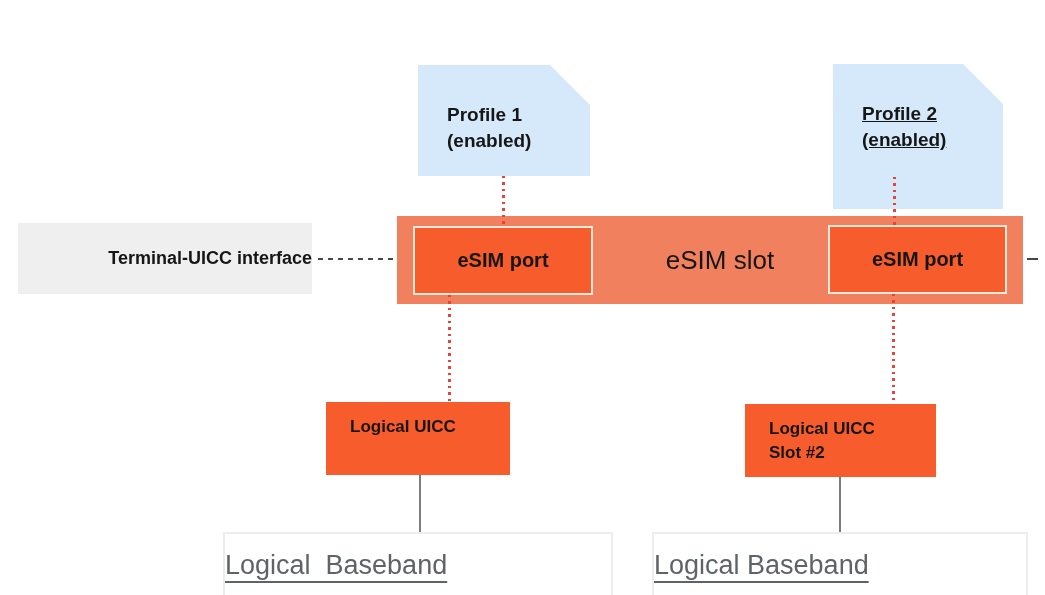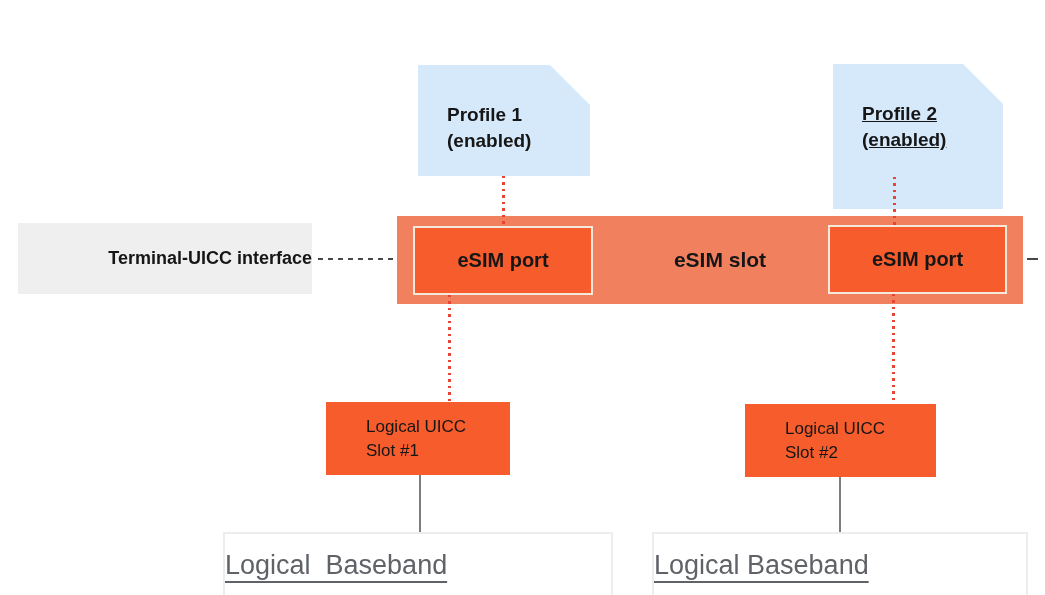--- a/index.html
+++ b/index.html
@@ -46,21 +46,21 @@
     border: 2px solid var(--port-border, #F5E9DB);
     display:flex; align-items:center; justify-content:center;
     font-weight:bold; font-size:20px;
     z-index: 3;
   }
   #port1 { left:413px; top:182px; width:180px; height:69px; }
   #port2 { left:828px; top:181px; width:179px; height:69px; }
   #slot-label {
     left:593px; top:172px; width:254px; height:88px;
     display:flex; align-items:center; justify-content:center;
-    font-weight:bold; font-size:21px; z-index:2;
+    font-weight:normal; font-size:26px; z-index:2;
   }
 
   
   #terminal {
     left:18px; top:179px; width:294px; height:71px;
     background: var(--terminal-bg, #EFEFEF);
     display:flex; align-items:center; justify-content:flex-end;
     font-weight:bold; font-size:18px;
   }
   .gray-dashed {
@@ -79,22 +79,22 @@
     background:#ffffff;
     border:2px solid var(--comms-border, #9AA0A6);
     display:flex; align-items:center; justify-content:center;
     font-size:24px; color: var(--comms-text, #5F6368);
     z-index: 2;
   }
 
   
   .uicc {
     background: var(--uicc-fill, #F65C2C);
-    padding:13px 0 0 40px;
-    font-weight:normal; font-size:17px; line-height:24px;
+    padding:13px 0 0 24px;
+    font-weight:bold; font-size:17px; line-height:24px;
     z-index: 2;
   }
   #uicc1 { left:326px; top:358px; width:184px; height:73px; }
   #uicc2 { left:745px; top:360px; width:191px; height:73px; }
 
   
   .gray-conn { width:2px; background: var(--connector-gray, #7D7D7D); }
   #conn1 { left:419px; top:431px; height:57px; }
   #conn2 { left:839px; top:433px; height:55px; }
 
@@ -146,21 +146,20 @@
   </div>
   <div class="abs gray-dashed" id="dash-left"></div>
   <div class="abs gray-dashed" id="dash-right"></div>
 
 
   <div class="abs red-dotted" id="redline-u1"></div>
   <div class="abs red-dotted" id="redline-u2"></div>
 
   <div class="abs uicc" id="uicc1">
     <div>Logical UICC</div>
-    <div>Slot #1</div>
   </div>
   <div class="abs uicc" id="uicc2">
     <div>Logical UICC</div>
     <div>Slot #2</div>
   </div>
 
   <div class="abs gray-conn" id="conn1"></div>
   <div class="abs gray-conn" id="conn2"></div>
 
   <div class="abs baseband" id="bb1">

